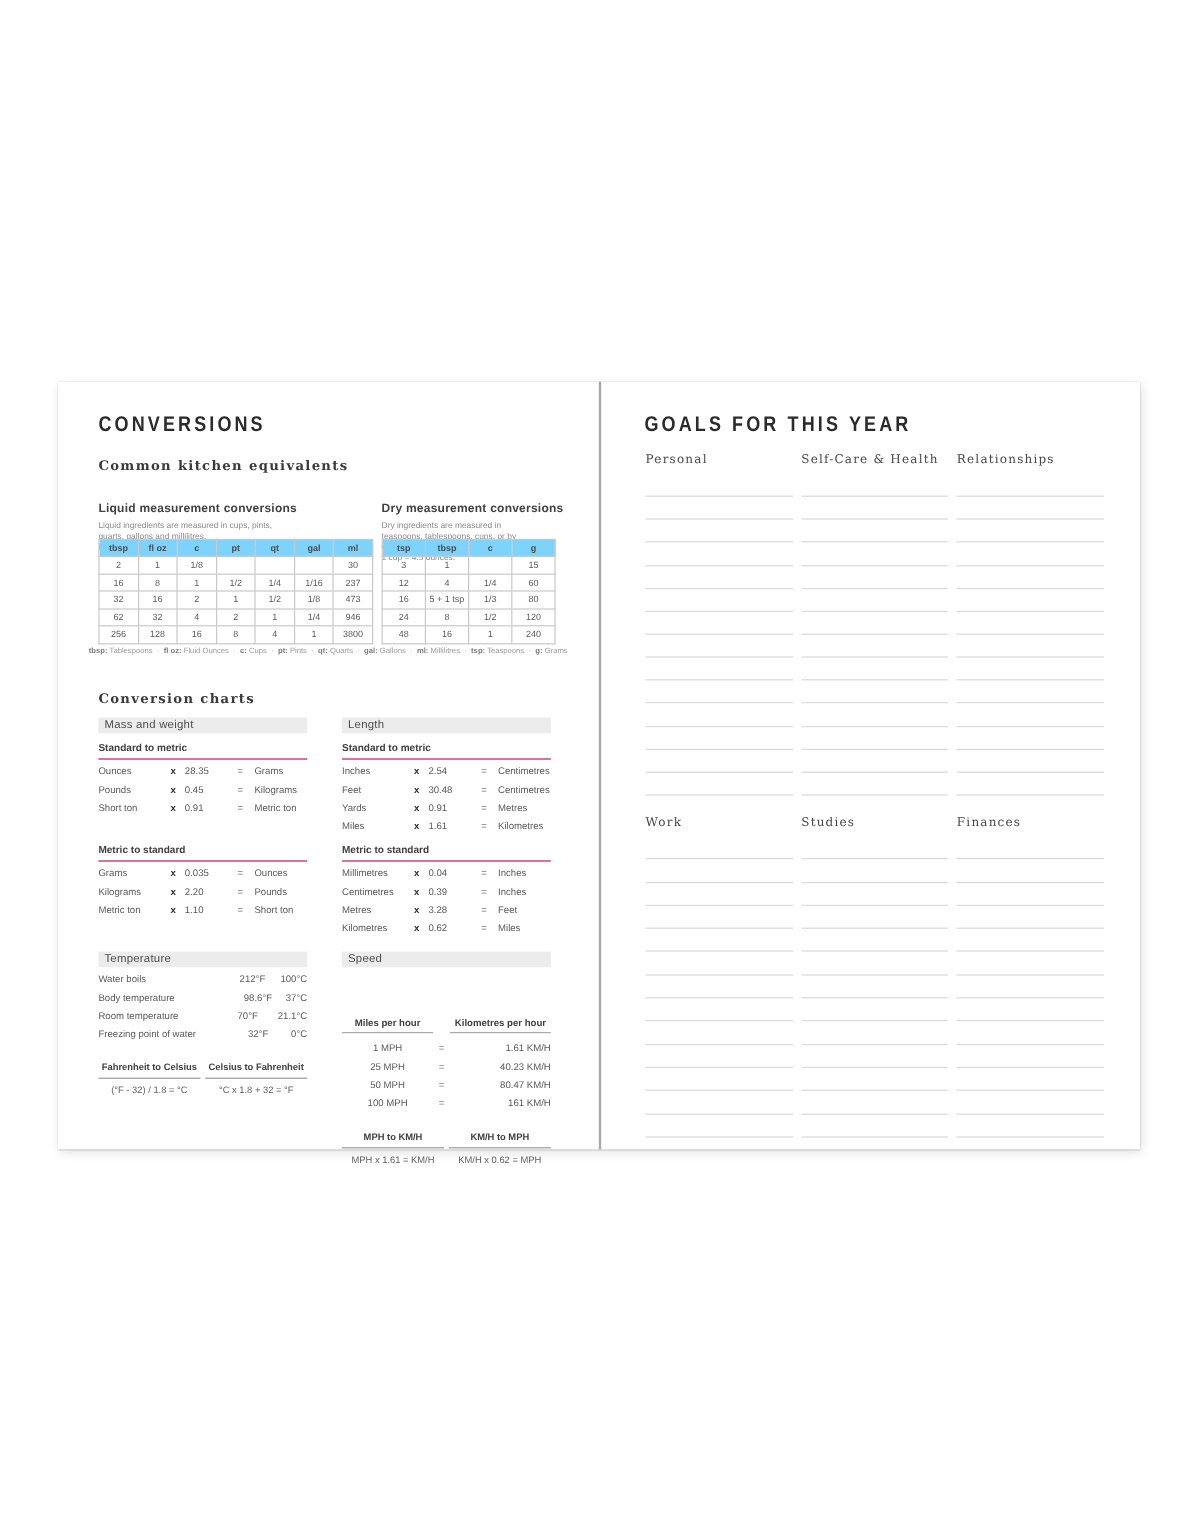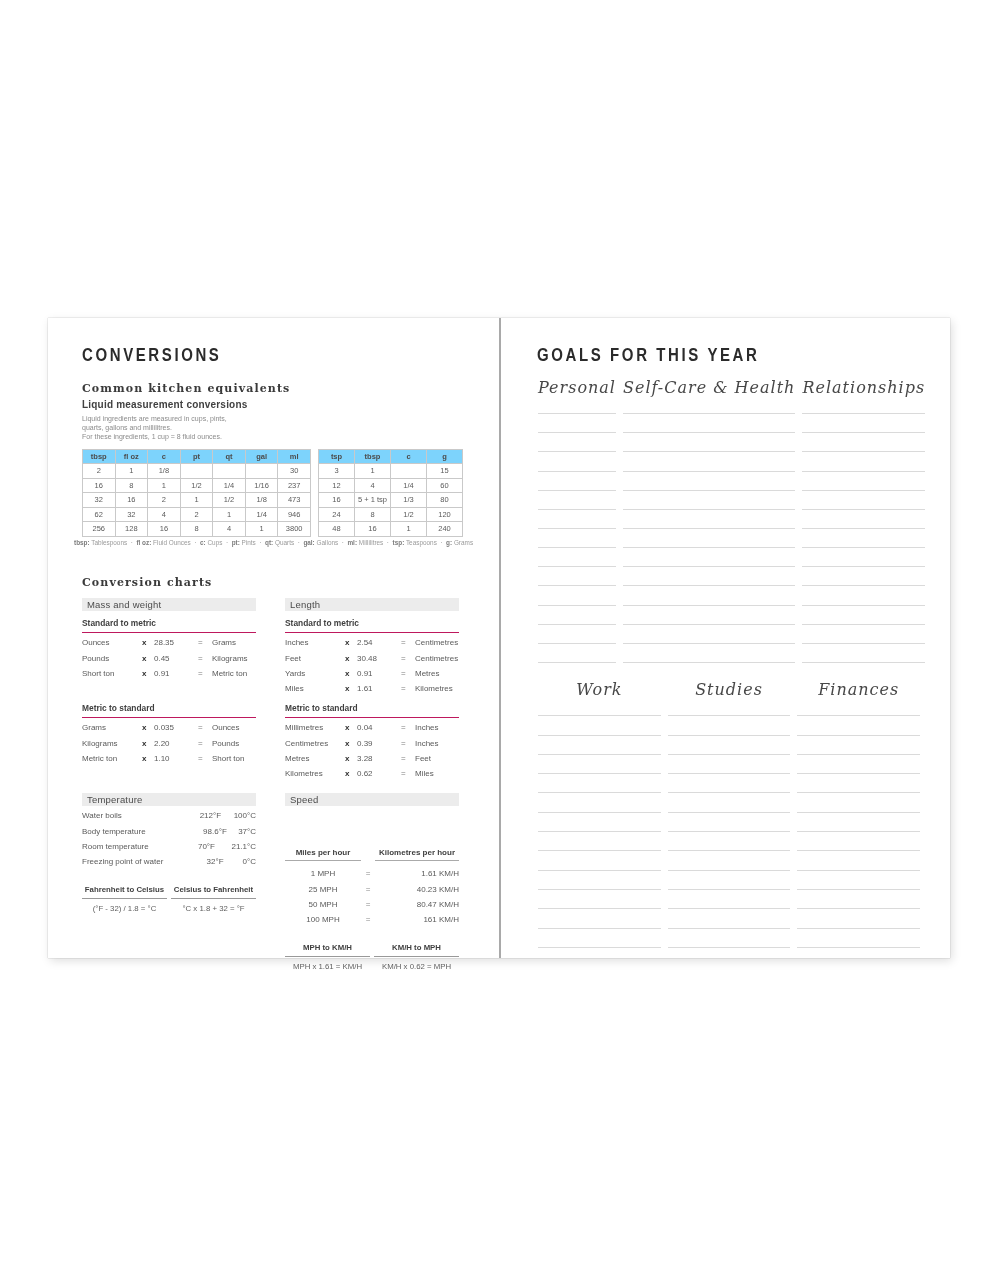--- a/index.html
+++ b/index.html
@@ -18,21 +18,21 @@
   .lp-title{left:34px;top:26px;}
   .rp-title{left:36px;top:26px;}
 
   .serif-head{font-family:"DejaVu Serif",serif;font-weight:700;color:#3a3a3a;letter-spacing:1.1px;font-size:11px;white-space:nowrap;}
   .kitchen-head{position:absolute;left:34px;top:64px;}
   .charts-head{position:absolute;left:34px;top:258px;}
 
   .meas-block{position:absolute;top:81px;}
   .liquid-block{left:34px;width:190px;}
   .dry-block{left:270px;width:160px;}
-  .meas-title{font-size:10px;font-weight:700;color:#414141;letter-spacing:.2px;white-space:nowrap;}
+  .meas-title{font-size:10px;font-weight:700;color:#414141;letter-spacing:.2px;white-space:nowrap;margin-top:20px;}
   .meas-desc{margin-top:4px;font-size:7px;line-height:9px;color:#8b8b8b;white-space:pre-line;}
 
   table.conv-table{position:absolute;top:131px;border-collapse:collapse;table-layout:fixed;
                    font-size:7.5px;color:#5a5a5a;text-align:center;}
   .liquid-table{left:34px;width:229px;}
   .dry-table{left:270px;width:145px;}
   table.conv-table th{background:#7dd3fc;font-weight:700;color:#4c4c4c;border:1px solid #c9c9c9;height:13px;padding:0 1px;}
   table.conv-table td{border:1px solid #c9c9c9;height:13.5px;padding:0 1px;}
 
   .footnote{position:absolute;left:26px;top:221px;width:398px;font-size:6.4px;color:#9a9a9a;
@@ -62,21 +62,21 @@
 
   .formula-row{display:flex;gap:4px;margin-top:13px;}
   .fbox{flex:1;}
   .fhead{font-size:7.8px;font-weight:700;color:#3f3f3f;text-align:center;padding:2px 0 4px;border-bottom:1px solid #999;white-space:nowrap;}
   .fval{font-size:7.8px;color:#5f5f5f;text-align:center;padding-top:5px;white-space:nowrap;}
 
   .goals-wrap{position:absolute;left:37px;right:30px;top:60px;}
   .goal-section{display:flex;gap:7px;}
   .goal-section + .goal-section{margin-top:17px;}
   .goal-col{flex:1;}
-  .goal-head{font-family:"DejaVu Serif",serif;font-size:16px;letter-spacing:1px;color:#474747;text-align:center;height:17px;white-space:nowrap;font-style:italic;}
+  .goal-head{font-family:"DejaVu Serif",serif;font-size:10px;letter-spacing:1px;color:#474747;text-align:left;height:17px;white-space:nowrap;}
   .gline{height:18.15px;border-bottom:1px solid #dadada;}
   .gline:first-of-type{height:10px;}
   .goal-section.second .gline{height:18.3px;}
   .goal-section.second .gline:first-of-type{height:8px;}
 </style>
 </head>
 <body>
 
 <div class="spread">
 
@@ -85,20 +85,27 @@
 
     <div class="serif-head kitchen-head">Common kitchen equivalents</div>
 
     <div class="meas-block liquid-block">
       <div class="meas-title">Liquid measurement conversions</div>
       <div class="meas-desc">Liquid ingredients are measured in cups, pints,
 quarts, gallons and millilitres.
 For these ingredients, 1 cup = 8 fluid ounces.</div>
     </div>
 
+    <div class="meas-block dry-block">
+      <div class="meas-title">Dry measurement conversions</div>
+      <div class="meas-desc">Dry ingredients are measured in
+teaspoons, tablespoons, cups, or by
+weight. For these ingredients,
+1 cup = 4.5 ounces.</div>
+    </div>
 
     <table class="conv-table liquid-table">
         <thead>
           <tr>
             <th>tbsp</th>
             <th>fl oz</th>
             <th>c</th>
             <th>pt</th>
             <th>qt</th>
             <th>gal</th>

